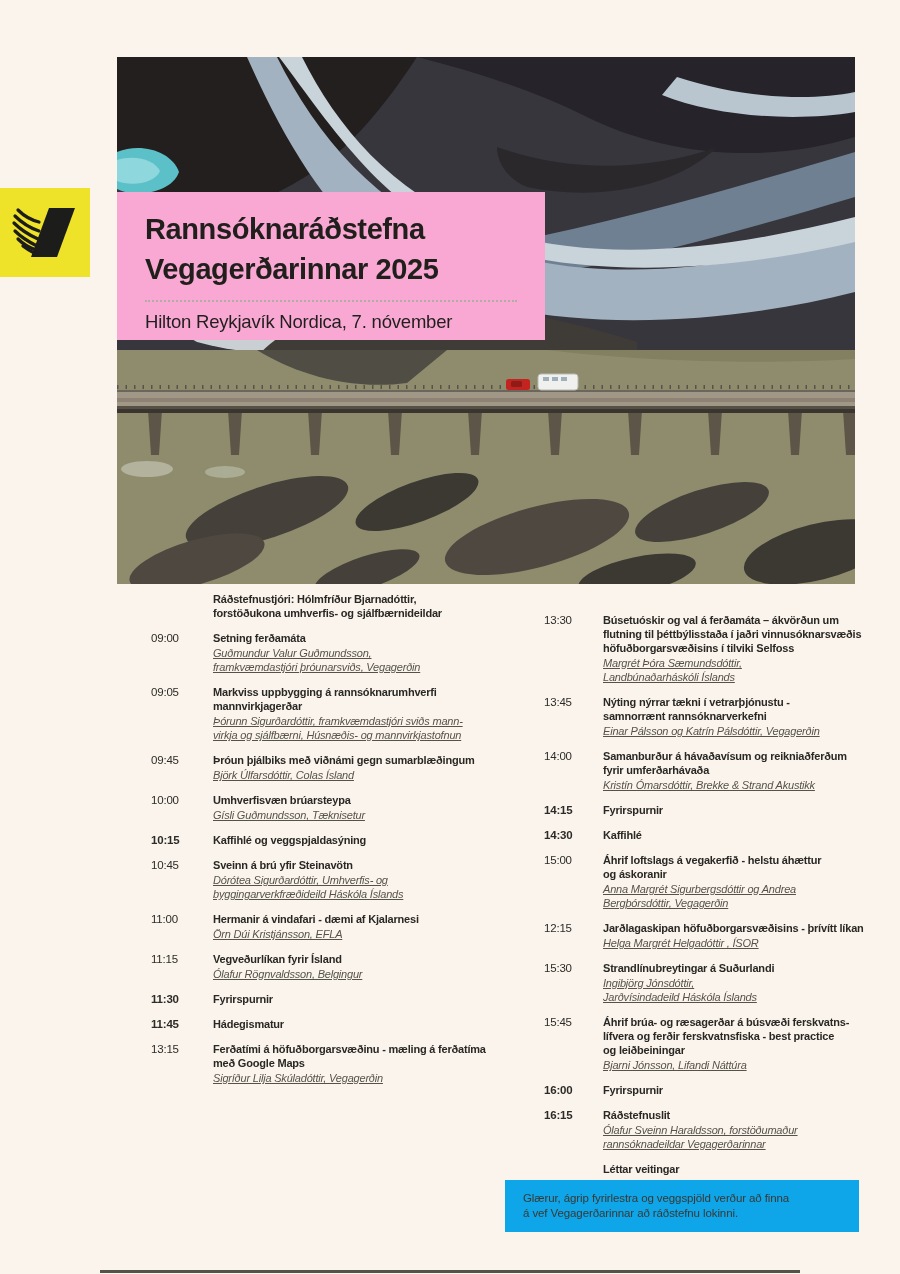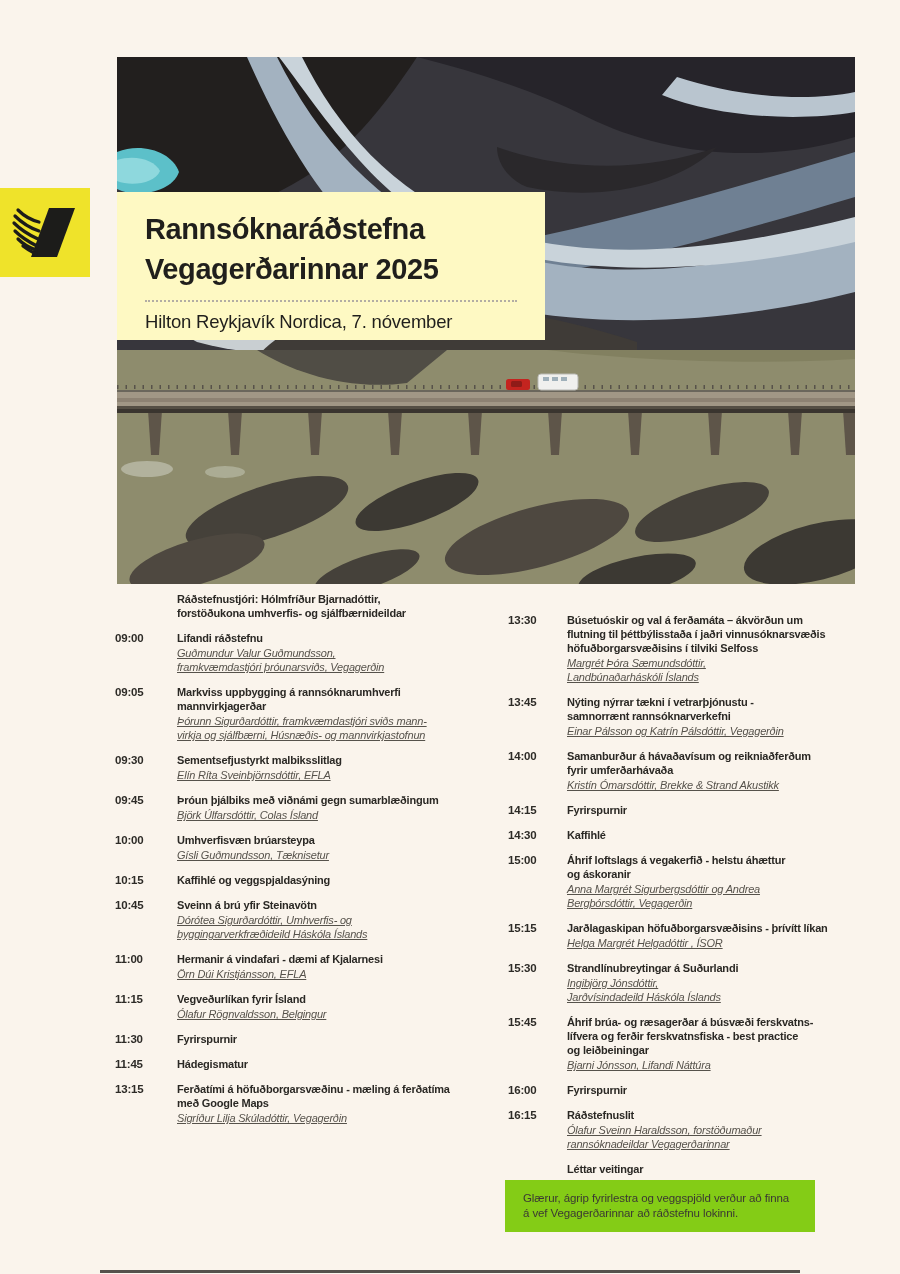--- a/index.html
+++ b/index.html
@@ -8,41 +8,41 @@
 
   
   .hero{position:absolute;left:117px;top:57px;width:738px;height:527px;}
   .hero svg{display:block;width:100%;height:100%;}
 
   
   .logo{position:absolute;left:0;top:188px;width:90px;height:89px;background:#efe32a;}
   .logo svg{display:block;width:100%;height:100%;}
 
   
-  .title-card{position:absolute;left:117px;top:192px;width:428px;height:148px;background:#fef9c3;
+  .title-card{position:absolute;left:117px;top:192px;width:428px;height:148px;background:#f9a8d4;
               box-sizing:border-box;padding:17px 28px 0 28px;}
   .conf-title{font-size:29px;line-height:40px;font-weight:700;color:#201f1c;letter-spacing:-0.4px;}
   .dotted-rule{border:none;border-top:2px dotted #b2ada4;margin:11px 0 9px 0;}
   .venue{font-size:18.5px;font-weight:500;color:#201f1c;letter-spacing:-0.2px;}
 
   
-  .col{position:absolute;width:382px;}
+  .col{position:absolute;width:382px;margin-left:36px;}
   .col-left{left:115px;top:592px;}
   .col-right{left:508px;top:613px;}
   .item{display:flex;margin-bottom:11px;}
   .col-right .item{margin-bottom:11px;}
-  .time{flex:0 0 62px;font-size:11.5px;line-height:14px;color:#2d2b27;font-weight:700;letter-spacing:-0.2px;}
+  .time{flex:0 0 62px;font-size:11.5px;line-height:14px;color:#2d2b27;font-weight:400;letter-spacing:-0.2px;}
   .col-right .time{flex:0 0 59px;}
   .item.hl .time{font-weight:700;}
   .body{flex:1;}
   .title{font-size:11px;line-height:14px;font-weight:700;color:#2a2824;letter-spacing:-0.2px;white-space:pre-line;}
   .speaker{font-size:11px;line-height:14px;font-style:italic;color:#56524b;letter-spacing:-0.2px;white-space:pre-line;margin-top:1px;text-decoration:underline;}
 
   
-  .note-box{position:absolute;left:505px;top:1180px;width:310px;height:52px;background:#84cc16;
+  .note-box{position:absolute;left:505px;top:1180px;width:354px;height:52px;background:#0ea5e9;
             box-sizing:border-box;padding:11px 14px 0 18px;}
   .note-text{font-size:11.5px;line-height:15px;color:#3b3833;white-space:pre-line;letter-spacing:-0.1px;}
 
   .footer-line{position:absolute;left:100px;top:1270px;width:700px;height:3px;background:#55524c;}
 </style>
 </head>
 <body>
 
 <div class="page">
 
@@ -138,39 +138,32 @@
       <div class="item chair">
         <div class="time"></div>
         <div class="body">
           <div class="title">Ráðstefnustjóri: Hólmfríður Bjarnadóttir,
 forstöðukona umhverfis- og sjálfbærnideildar</div>
         </div>
       </div>
       <div class="item">
         <div class="time">09:00</div>
         <div class="body">
-          <div class="title">Lifandi ráðstefnu</div>
+          <div class="title">Setning ferðamáta</div>
           <div class="speaker">Guðmundur Valur Guðmundsson,
 framkvæmdastjóri þróunarsviðs, Vegagerðin</div>
         </div>
       </div>
       <div class="item">
         <div class="time">09:05</div>
         <div class="body">
           <div class="title">Markviss uppbygging á rannsóknarumhverfi
 mannvirkjagerðar</div>
           <div class="speaker">Þórunn Sigurðardóttir, framkvæmdastjóri sviðs mann-
 virkja og sjálfbærni, Húsnæðis- og mannvirkjastofnun</div>
-        </div>
-      </div>
-      <div class="item">
-        <div class="time">09:30</div>
-        <div class="body">
-          <div class="title">Sementsefjustyrkt malbiksslitlag</div>
-          <div class="speaker">Elín Ríta Sveinbjörnsdóttir, EFLA</div>
         </div>
       </div>
       <div class="item">
         <div class="time">09:45</div>
         <div class="body">
           <div class="title">Þróun þjálbiks með viðnámi gegn sumarblæðingum</div>
           <div class="speaker">Björk Úlfarsdóttir, Colas Ísland</div>
         </div>
       </div>
       <div class="item">
@@ -271,21 +264,21 @@
       <div class="item">
         <div class="time">15:00</div>
         <div class="body">
           <div class="title">Áhrif loftslags á vegakerfið - helstu áhættur
 og áskoranir</div>
           <div class="speaker">Anna Margrét Sigurbergsdóttir og Andrea
 Bergþórsdóttir, Vegagerðin</div>
         </div>
       </div>
       <div class="item">
-        <div class="time">15:15</div>
+        <div class="time">12:15</div>
         <div class="body">
           <div class="title">Jarðlagaskipan höfuðborgarsvæðisins - þrívítt líkan</div>
           <div class="speaker">Helga Margrét Helgadóttir , ÍSOR</div>
         </div>
       </div>
       <div class="item">
         <div class="time">15:30</div>
         <div class="body">
           <div class="title">Strandlínubreytingar á Suðurlandi</div>
           <div class="speaker">Ingibjörg Jónsdóttir,

